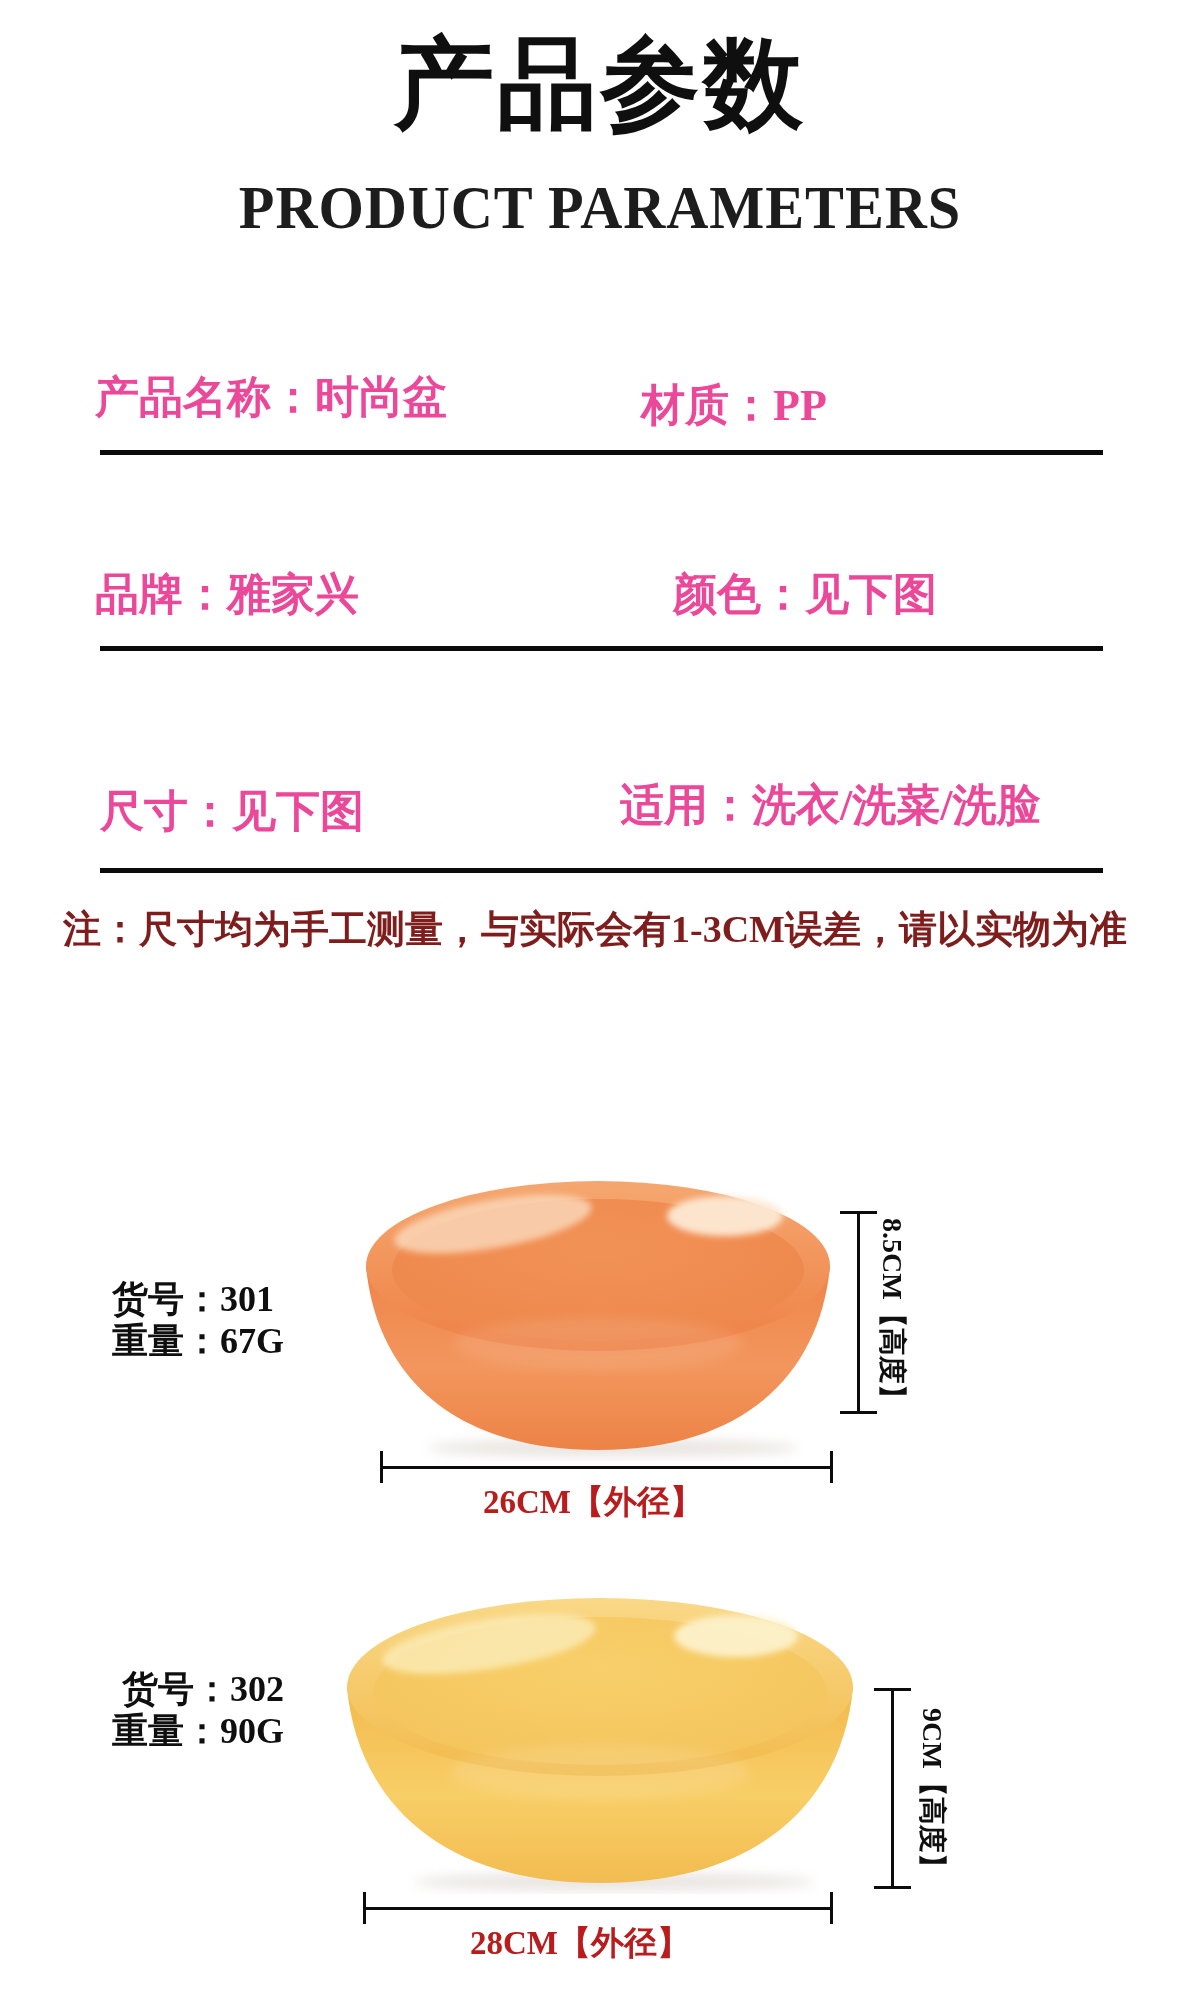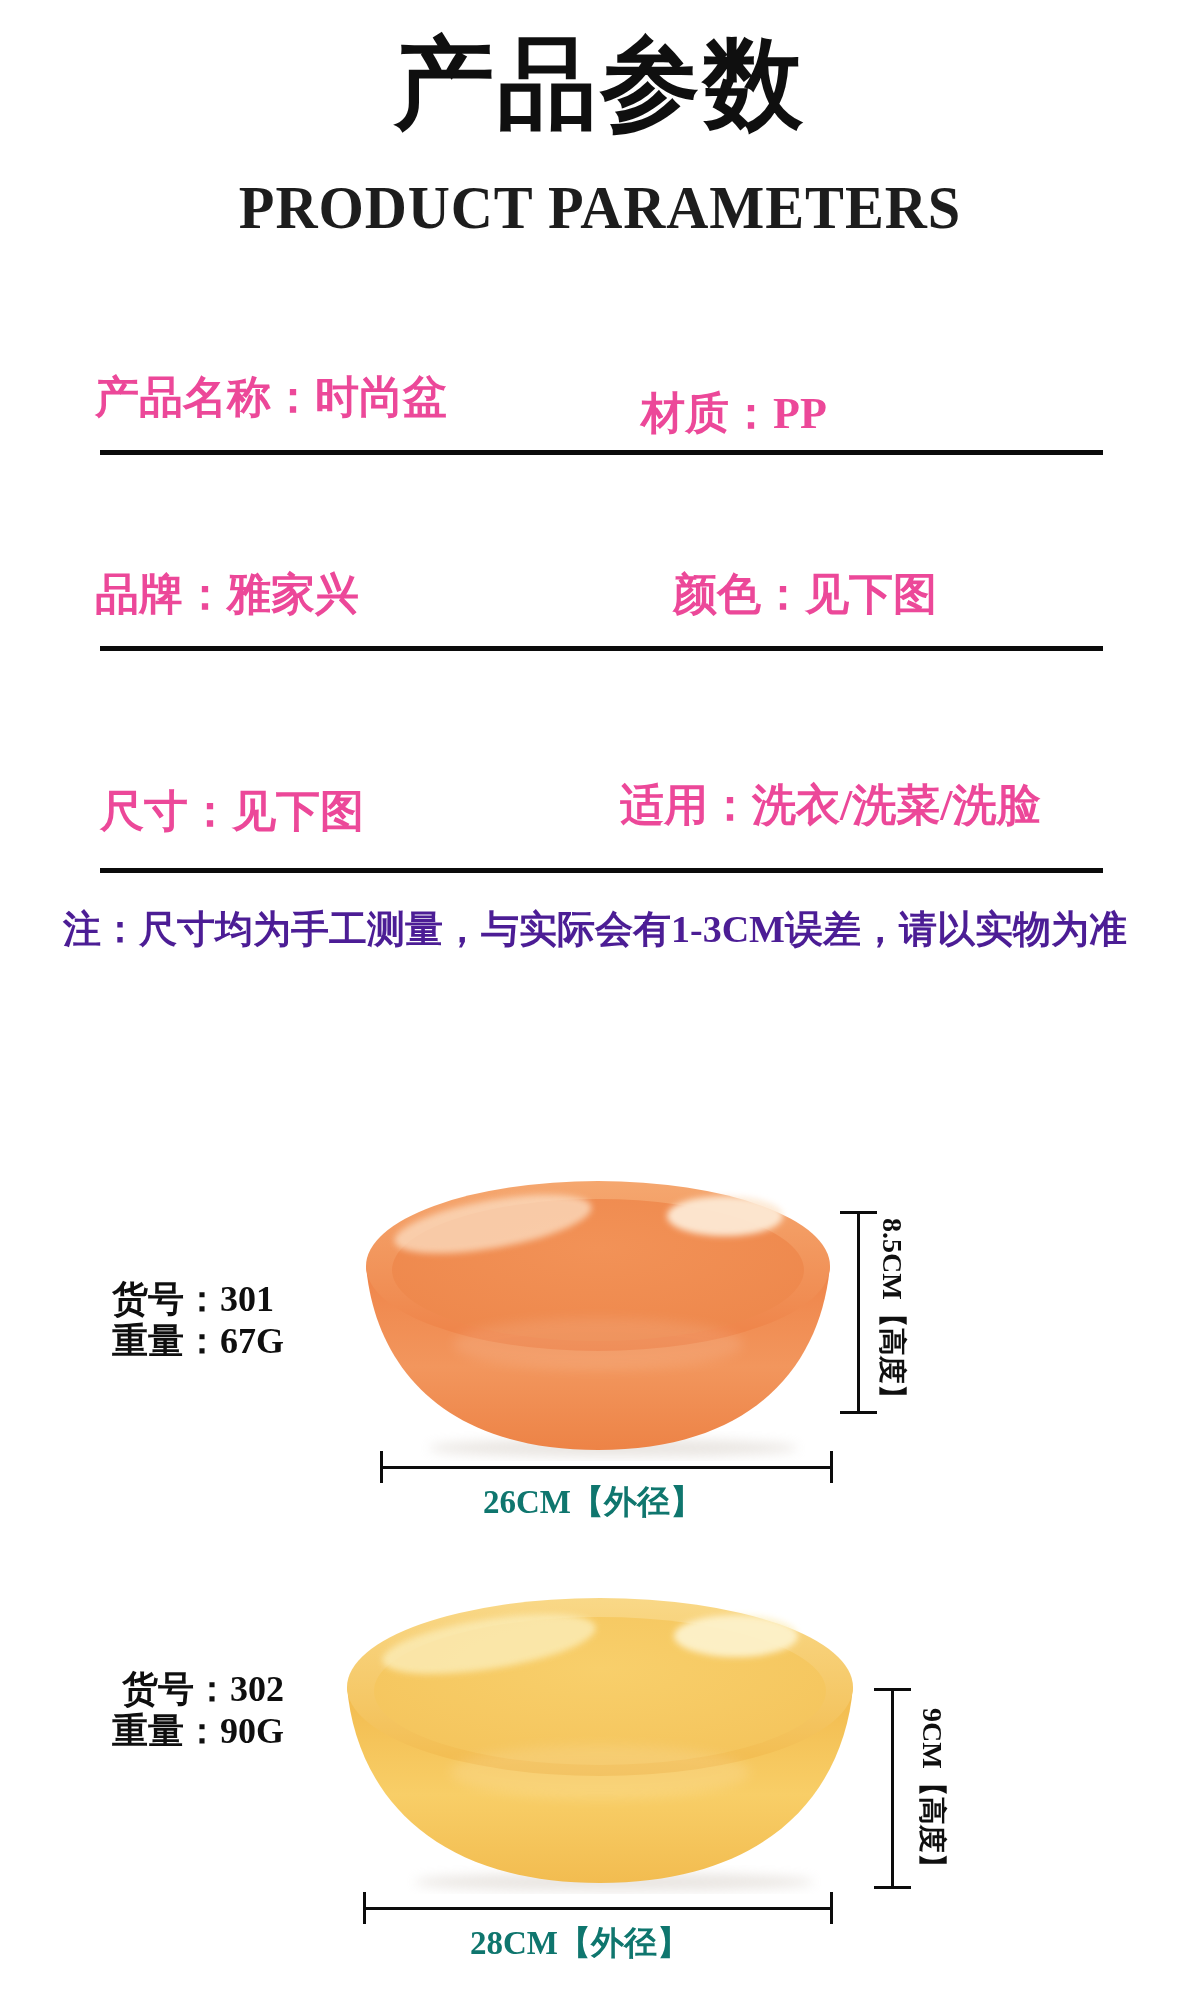--- a/index.html
+++ b/index.html
@@ -17,21 +17,21 @@
   }
   .subtitle {
     top:156px; left:0; width:1200px; text-align:center;
     font-size:62px; font-weight:700; letter-spacing:1px; color:#1d1d1d;
     transform:scaleX(0.94); transform-origin:center; white-space:nowrap;
   }
 
   .cell { font-size:44px; font-weight:700; white-space:nowrap; color:#ec4899; }
   .divider { left:100px; width:1003px; height:5px; background:#0b0b0b; }
 
-  .note { left:63px; top:888px; font-size:38px; font-weight:700; white-space:nowrap; color:#4c1d95; }
+  .note { left:63px; top:888px; font-size:38px; font-weight:700; white-space:nowrap; color:#7f1d1d; }
 
   .sku-block { left:112px; font-size:36px; font-weight:700; line-height:1.18; color:#0f0f0f; }
   .sku-line { white-space:nowrap; }
 
   .vdim { width:3px; background:#0c0c0c; }
   .vdim::before, .vdim::after {
     content:""; position:absolute; left:-17px; width:37px; height:3px; background:#0c0c0c;
   }
   .vdim::before { top:0; } .vdim::after { bottom:0; }
 
@@ -39,38 +39,38 @@
   .hdim::before, .hdim::after {
     content:""; position:absolute; top:-15px; width:3px; height:32px; background:#0c0c0c;
   }
   .hdim::before { left:0; } .hdim::after { right:0; }
 
   .vlabel {
     font-size:28px; font-weight:700; white-space:nowrap; color:#0f0f0f;
     transform:rotate(90deg); transform-origin:0 0; line-height:1;
   }
   .hlabel {
-    font-size:33px; font-weight:700; white-space:nowrap; color:#0f766e;
+    font-size:33px; font-weight:700; white-space:nowrap; color:#b91c1c;
     transform:translateX(-50%);
   }
   svg.basin { position:absolute; display:block; }
 </style>
 </head>
 <body>
 
 <div class="page">
 
   <div class="abs title">产品参数</div>
   <div class="abs subtitle">PRODUCT PARAMETERS</div>
 
   <div>
     <div class="abs cell" style="left:95px; top:352px;">
       <span>产品名称：</span><span>时尚盆</span>
     </div>
-    <div class="abs cell" style="left:641px; top:368px;">
+    <div class="abs cell" style="left:641px; top:360px;">
       <span>材质：</span><span>PP</span>
     </div>
     <div class="abs divider" style="top:434px;"></div>
 
     <div class="abs cell" style="left:95px; top:549px;">
       <span>品牌：</span><span>雅家兴</span>
     </div>
     <div class="abs cell" style="left:673px; top:549px;">
       <span>颜色：</span><span>见下图</span>
     </div>

